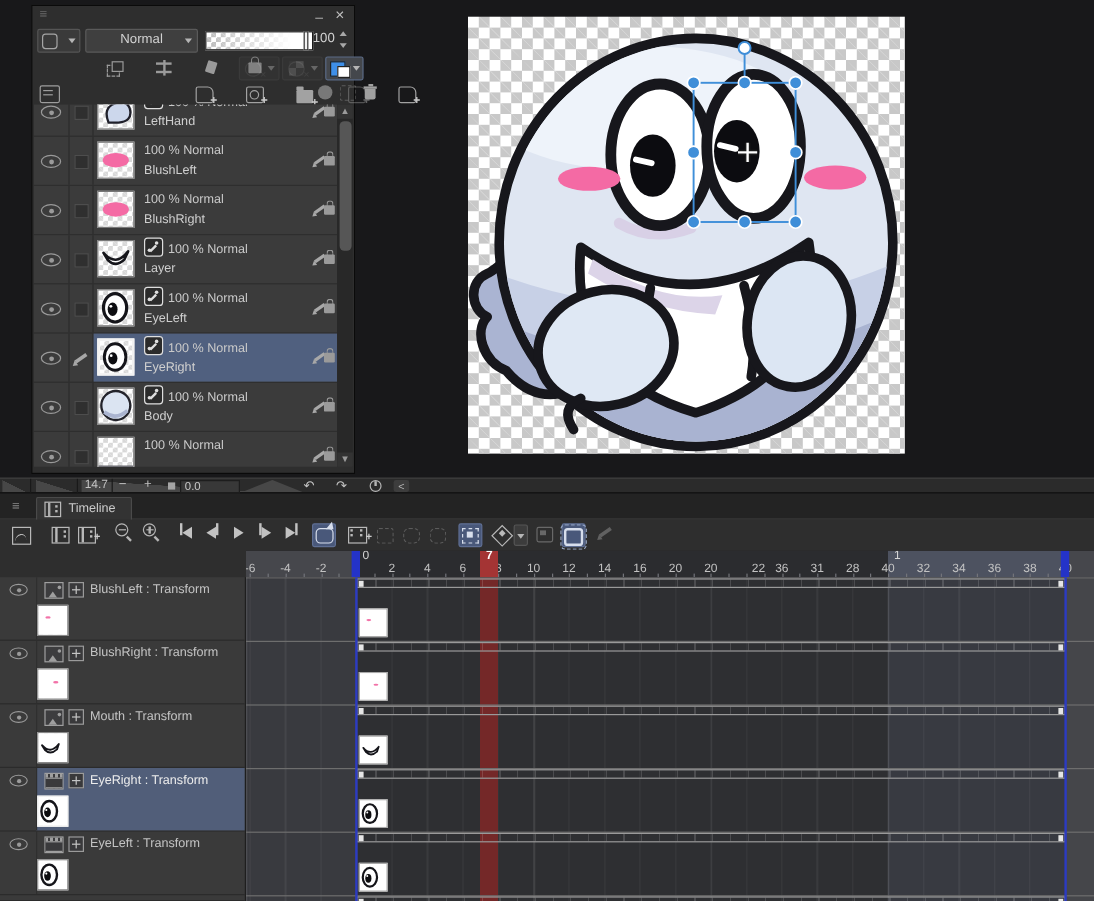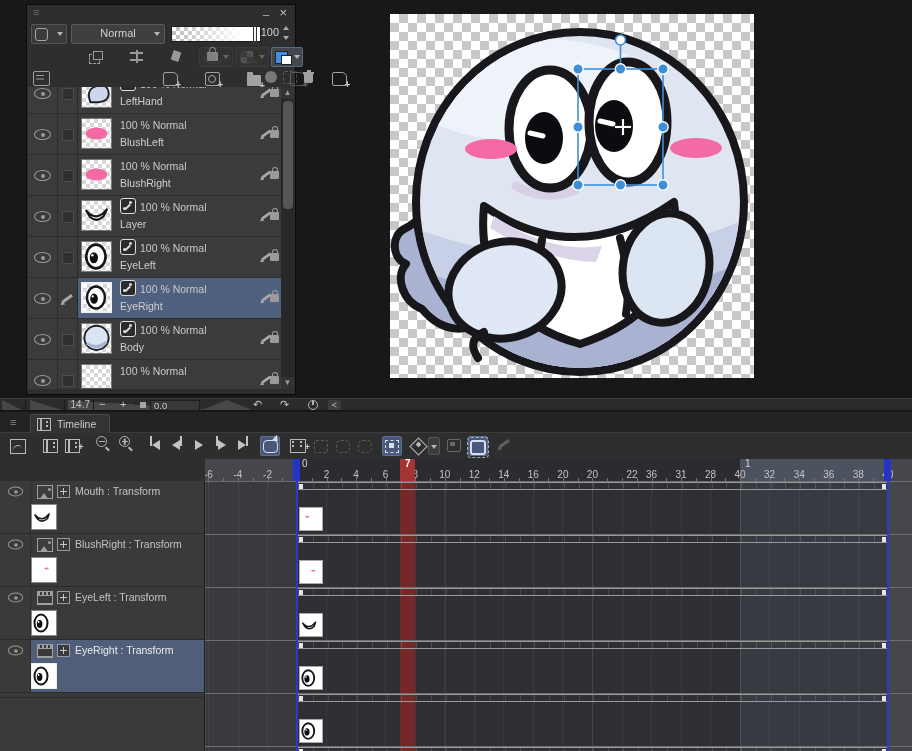--- a/index.html
+++ b/index.html
@@ -673,25 +673,25 @@
         <div class="trow">
           <div class="hl"></div>
           <div class="c-eye">
             <span class="eyeico">
               <i></i>
             </span>
           </div>
           <div class="hdr">
             <span class="tico imgico"></span>
             <span class="plusbox"></span>
-            <span class="name">Mouth : Transform</span>
+            <span class="name">BlushLeft : Transform</span>
           </div>
           <div class="tthumb checker"><svg width="100%" height="100%" viewBox="0 0 24 24" preserveAspectRatio="none">
               <rect width="24" height="24" fill="#fff"></rect>
-              <path d="M3,10 Q10,18 17,9 L15.5,13.5 Q10,18.5 5.5,14 Z" fill="#fff" stroke="#15151a" stroke-width="1.6" stroke-linejoin="round"></path>
+              <ellipse cx="8" cy="9.5" rx="2.2" ry="1" fill="#f272a8"></ellipse>
             </svg></div>
         </div>
         <div class="trow">
           <div class="hl"></div>
           <div class="c-eye">
             <span class="eyeico">
               <i></i>
             </span>
           </div>
           <div class="hdr">
@@ -705,42 +705,59 @@
             </svg></div>
         </div>
         <div class="trow">
           <div class="hl"></div>
           <div class="c-eye">
             <span class="eyeico">
               <i></i>
             </span>
           </div>
           <div class="hdr">
+            <span class="tico imgico"></span>
+            <span class="plusbox"></span>
+            <span class="name">Mouth : Transform</span>
+          </div>
+          <div class="tthumb checker"><svg width="100%" height="100%" viewBox="0 0 24 24" preserveAspectRatio="none">
+              <rect width="24" height="24" fill="#fff"></rect>
+              <path d="M3,10 Q10,18 17,9 L15.5,13.5 Q10,18.5 5.5,14 Z" fill="#fff" stroke="#15151a" stroke-width="1.6" stroke-linejoin="round"></path>
+            </svg></div>
+        </div>
+        <div class="trow sel">
+          <div class="hl"></div>
+          <div class="c-eye">
+            <span class="eyeico">
+              <i></i>
+            </span>
+          </div>
+          <div class="hdr">
             <span class="tico filmico"></span>
             <span class="plusbox"></span>
-            <span class="name">EyeLeft : Transform</span>
+            <span class="name">EyeRight : Transform</span>
           </div>
           <div class="tthumb checker"><svg width="100%" height="100%" viewBox="0 0 24 24" preserveAspectRatio="none">
               <rect width="24" height="24" fill="#fff"></rect>
               <ellipse cx="9" cy="12" rx="6.5" ry="8.5" fill="#fff" stroke="#15151a" stroke-width="2"></ellipse>
               <ellipse cx="7.6" cy="13" rx="2.8" ry="4" fill="#0d0d10"></ellipse>
               <circle cx="6.6" cy="11" r="0.9" fill="#fff"></circle>
             </svg></div>
         </div>
-        <div class="trow sel">
+        <div class="trow">
           <div class="hl"></div>
           <div class="c-eye">
             <span class="eyeico">
               <i></i>
             </span>
           </div>
           <div class="hdr">
             <span class="tico filmico"></span>
             <span class="plusbox"></span>
-            <span class="name">EyeRight : Transform</span>
+            <span class="name">EyeLeft : Transform</span>
           </div>
           <div class="tthumb checker"><svg width="100%" height="100%" viewBox="0 0 24 24" preserveAspectRatio="none">
               <rect width="24" height="24" fill="#fff"></rect>
               <ellipse cx="9" cy="12" rx="6.5" ry="8.5" fill="#fff" stroke="#15151a" stroke-width="2"></ellipse>
               <ellipse cx="7.6" cy="13" rx="2.8" ry="4" fill="#0d0d10"></ellipse>
               <circle cx="6.6" cy="11" r="0.9" fill="#fff"></circle>
             </svg></div>
         </div>
         <div class="trow" style="height: 4px;"></div>
       </div>

